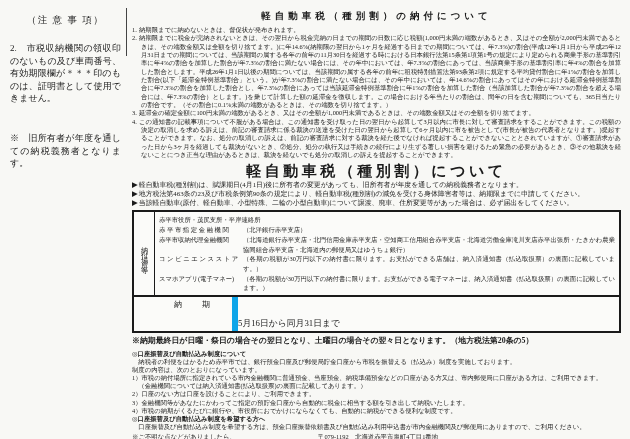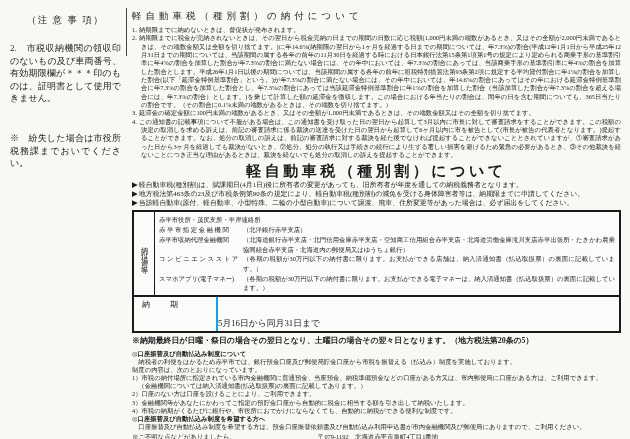--- a/index.html
+++ b/index.html
@@ -16,41 +16,41 @@
   
   .notes{position:absolute;left:10px;top:12px;width:111px;font-size:9px;line-height:12.4px;font-family:Liberation Serif, serif;}
   .notes-heading{text-align:center;letter-spacing:1.5px;font-size:9.5px;margin:2px 0 16px;}
   .notes p{margin:0 0 18px;text-align:justify;text-justify:inter-ideograph;}
   .notes .footnote{margin-top:28px;}
 
   .top-divider{position:absolute;left:126px;top:8px;width:1px;height:48px;background:#444;}
 
   
   .main{position:absolute;left:132px;top:10px;width:489px;}
-  .doc-title{font-weight:normal;font-size:9.5px;letter-spacing:4px;line-height:13px;margin:0 0 3px;}
+  .doc-title{text-align:center;font-weight:bold;font-size:9.5px;letter-spacing:4px;line-height:13px;margin:0 0 3px;}
   .numbered{margin:0;}
   .n-item{font-size:6.35px;line-height:8.35px;text-align:justify;text-justify:inter-ideograph;text-indent:-9px;padding-left:9px;margin:0;}
   .n-item .num{display:inline-block;width:7px;text-indent:0;}
 
   .sec2-title{text-align:center;font-weight:bold;font-size:15px;letter-spacing:3.5px;line-height:13px;margin:5px 0 2px;}
   .bullet-line{font-size:6.9px;line-height:9.3px;white-space:nowrap;overflow:hidden;}
   .bullet-line .tri{font-size:7.5px;margin-right:1px;font-family:"DejaVu Sans",sans-serif;}
 
   
   .paytable{border:2px solid #1a1a1a;margin-top:3px;background:#fbfbf9;}
   .pt-top{display:flex;}
   .side-label{width:20px;border-right:1px solid #1a1a1a;display:flex;align-items:center;justify-content:center;
     writing-mode:vertical-rl;text-orientation:upright;letter-spacing:5px;font-size:7.2px;padding:3px 0;}
   .pt-rows{flex:1;padding:3px 4px 2px;font-size:6.35px;line-height:9.7px;}
   .pt-row{display:flex;align-items:flex-start;}
   .pt-row .rlabel{width:84px;flex:none;}
   .pt-row .rlabel.sp{letter-spacing:1.6px;}
   .pt-row .rdetail{flex:1;text-align:justify;text-justify:inter-ideograph;}
   .due-row{display:flex;border-top:2px solid #1a1a1a;align-items:stretch;}
-  .due-label{width:66px;flex:none;border-right:2px solid #0ea5e9;text-align:left;font-size:8px;letter-spacing:6px;padding:2px 8px 1px;}
+  .due-label{width:66px;flex:none;border-right:6px solid #0ea5e9;text-align:right;font-size:8px;letter-spacing:6px;padding:2px 16px 1px;}
   .due-value{flex:1;text-align:left;font-size:8.8px;padding:1px 0;margin-top:20px;}
 
   .due-note{font-size:7.9px;line-height:10px;margin:3px 0 4px;font-weight:bold;}
 
   
   .transfer{font-size:6.35px;line-height:8.1px;}
   .transfer .t-title{font-weight:bold;}
   .transfer p{margin:0;text-align:justify;text-justify:inter-ideograph;}
 
   
@@ -65,21 +65,21 @@
   .footer{font-size:6.4px;line-height:8.6px;margin-top:1px;}
 </style>
 </head>
 <body>
 
 <div class="page">
 
   <div class="notes">
     <div class="notes-heading">（注 意 事 項）</div>
     <p>2.　市税収納機関の領収印のないもの及び車両番号、有効期限欄が＊＊＊印のものは、証明書として使用できません。</p>
-    <p class="footnote">※　紛失した場合は市役所税務課までおいでください。</p>
+    <p class="footnote">※　旧所有者が年度を通しての納税義務者となります。</p>
   </div>
 
   <div class="top-divider"></div>
 
   <div class="main">
 
     <div class="doc-title">軽自動車税（種別割）の納付について</div>
 
     <div class="numbered">
       <p class="n-item"><span class="num">1.</span><span>納期限までに納めないときは、督促状が発布されます。</span></p>

